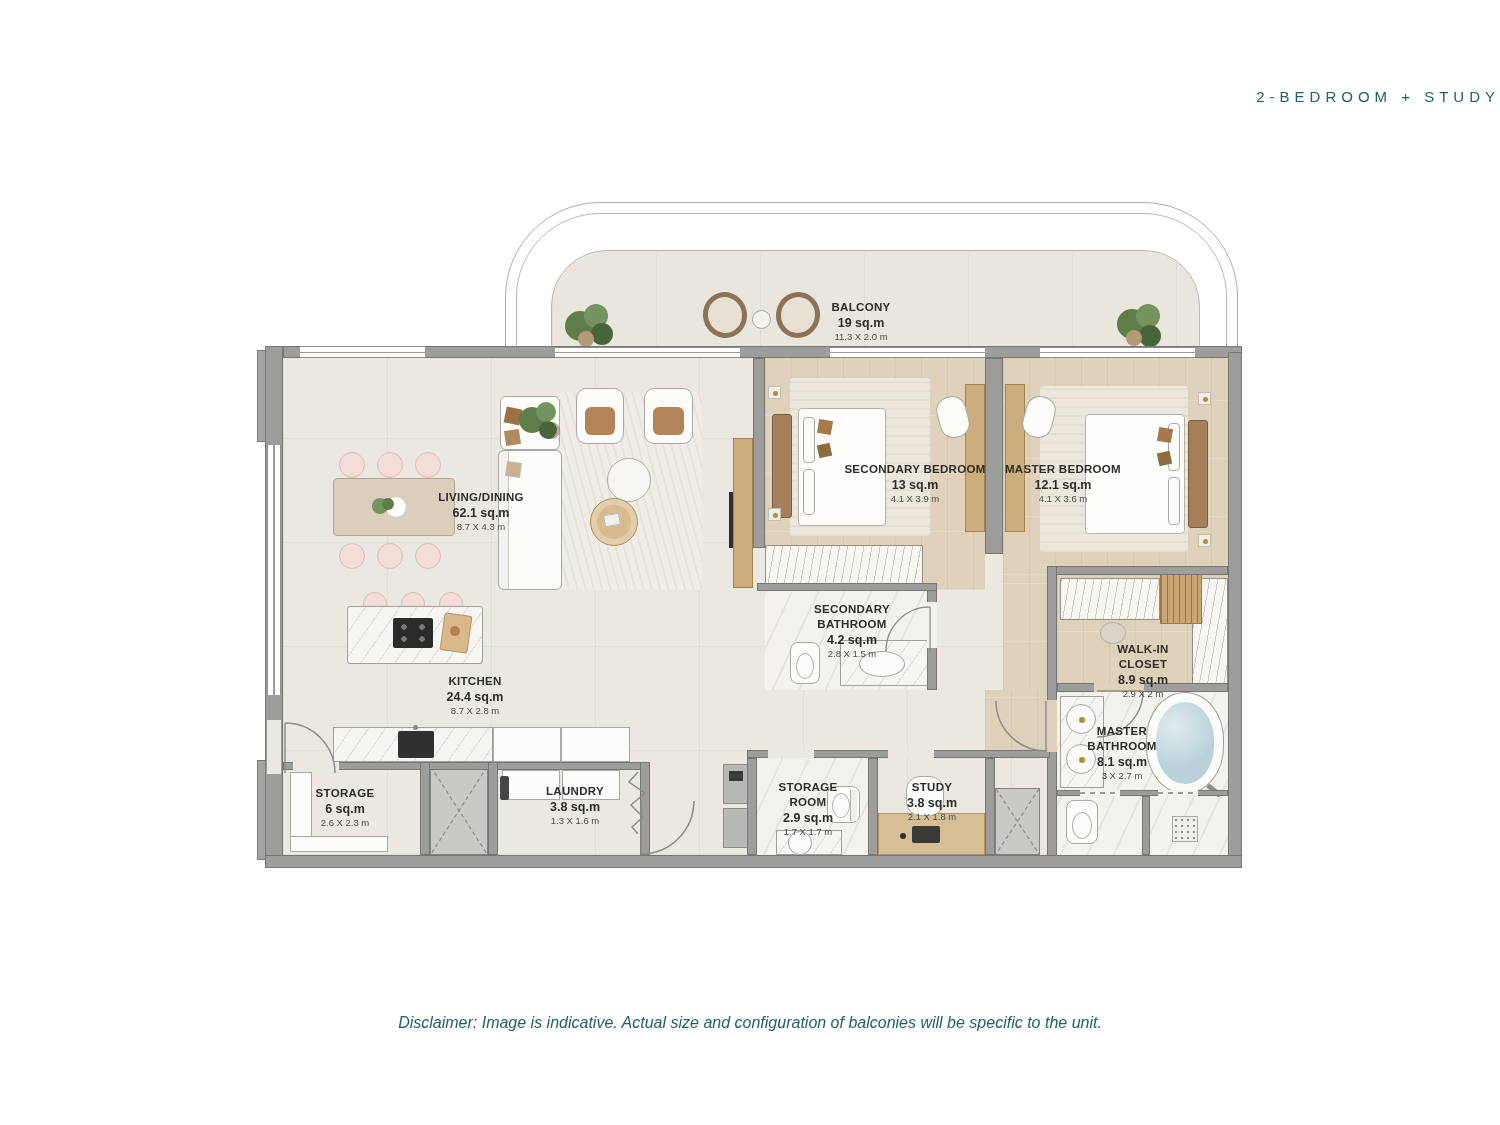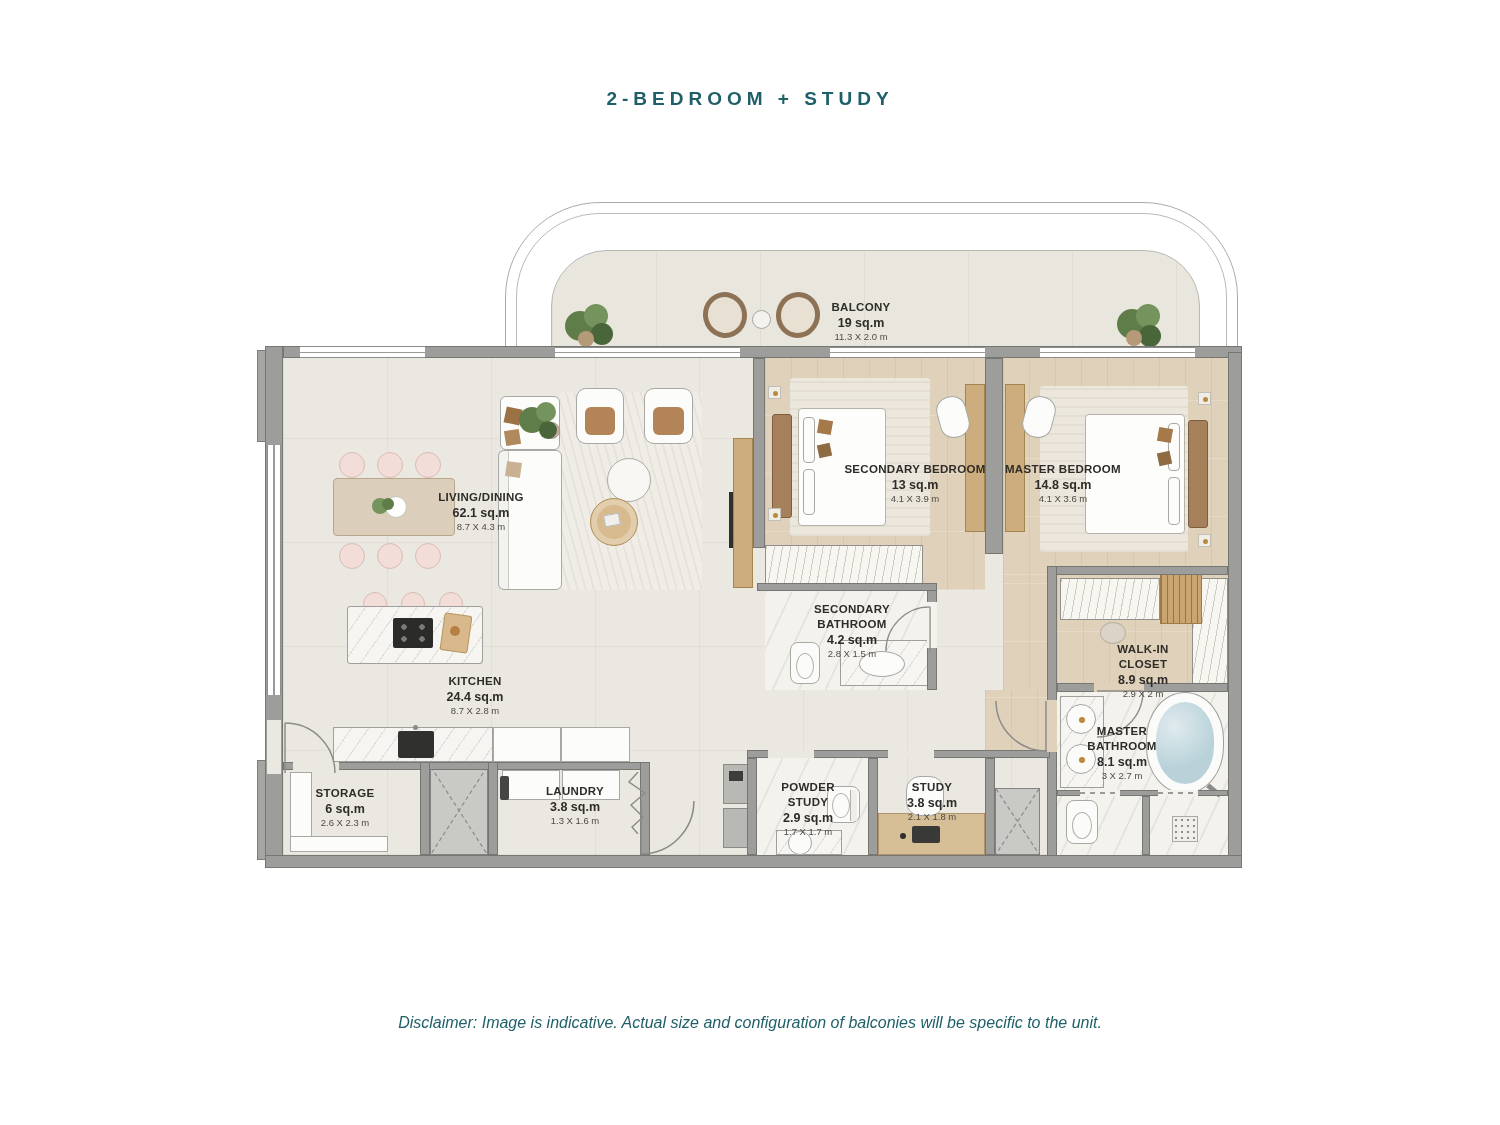--- a/index.html
+++ b/index.html
@@ -1,18 +1,18 @@
 <!DOCTYPE html>
 <html style="--accent: #1F5F68; --wall: #9D9D9B; --floor: #EAE8E0; --wood: #E0D2BA; --marble: #F4F2ED; --water: #B9D2DA;"><head>
 <meta charset="utf-8">
 <style>
 *{margin:0;padding:0;box-sizing:border-box}
 html,body{width:1500px;height:1125px;background:#fff;font-family:"Liberation Sans",sans-serif;position:relative;overflow:hidden}
 .abs{position:absolute}
-.title{top:88px;left:0;width:100%;text-align:center;font-size:19px;font-weight:bold;letter-spacing:5px;color:var(--accent,#1F5F68)}
+.title{top:88px;left:0;width:100%;text-align:right;font-size:15px;font-weight:normal;letter-spacing:5px;color:var(--accent,#1F5F68)}
 .disclaimer{top:1014px;left:0;width:100%;text-align:center;font-style:italic;font-size:16px;font-weight:500;color:var(--accent,#1F5F68)}
 .wall{background:var(--wall,#9d9d9b);box-shadow:inset 0 0 0 1px #767673;z-index:20}
 .pillar{background:#a5a5a2;box-shadow:inset 0 0 0 1px #7c7c79;z-index:19}
 .floor{background:var(--floor,#eae8e0);background-image:repeating-linear-gradient(0deg,rgba(130,125,110,.09) 0 1px,transparent 1px 104px),repeating-linear-gradient(90deg,rgba(130,125,110,.09) 0 1px,transparent 1px 104px);z-index:1}
 .wood{background:var(--wood,#e0d2ba);background-image:repeating-linear-gradient(90deg,rgba(150,115,70,.12) 0 1px,transparent 1px 26px),repeating-linear-gradient(0deg,rgba(255,255,255,.20) 0 1px,transparent 1px 58px);z-index:2}
 .marble{background:var(--marble,#f4f2ed);background-image:repeating-linear-gradient(115deg,rgba(150,150,145,.15) 0 2px,transparent 2px 24px);z-index:2}
 .ward{background:#f7f6f1;background-image:repeating-linear-gradient(100deg,rgba(110,105,95,.30) 0 1px,transparent 1px 8px);border:1px solid #8f8f8c;z-index:10}
 .win-h{background:#fff;border-top:1.5px solid #8c8c8a;border-bottom:1.5px solid #8c8c8a;background-image:linear-gradient(to bottom,transparent 45%,#9a9a98 45%,#9a9a98 55%,transparent 55%);z-index:22}
 .win-v{background:#fff;border-left:1.5px solid #8c8c8a;border-right:1.5px solid #8c8c8a;background-image:linear-gradient(to right,transparent 45%,#9a9a98 45%,#9a9a98 55%,transparent 55%);z-index:22}
 .gap{z-index:21}
@@ -301,21 +301,21 @@
     <div class="a">24.4 sq.m</div>
     <div class="d">8.7 X 2.8 m</div>
 </div>
 <div class="abs rl" style="left:830px;top:462px;width:170px">
   <div class="n">SECONDARY BEDROOM</div>
     <div class="a">13 sq.m</div>
     <div class="d">4.1 X 3.9 m</div>
 </div>
 <div class="abs rl" style="left:978px;top:462px;width:170px">
   <div class="n">MASTER BEDROOM</div>
-    <div class="a">14.8 sq.m</div>
+    <div class="a">12.1 sq.m</div>
     <div class="d">4.1 X 3.6 m</div>
 </div>
 <div class="abs rl" style="left:802px;top:602px;width:100px">
   <div class="n">SECONDARY BATHROOM</div>
     <div class="a">4.2 sq.m</div>
     <div class="d">2.8 X 1.5 m</div>
 </div>
 <div class="abs rl" style="left:1103px;top:642px;width:80px">
   <div class="n">WALK-IN CLOSET</div>
     <div class="a">8.9 sq.m</div>
@@ -330,21 +330,21 @@
   <div class="n">STORAGE</div>
     <div class="a">6 sq.m</div>
     <div class="d">2.6 X 2.3 m</div>
 </div>
 <div class="abs rl" style="left:515px;top:784px;width:120px">
   <div class="n">LAUNDRY</div>
     <div class="a">3.8 sq.m</div>
     <div class="d">1.3 X 1.6 m</div>
 </div>
 <div class="abs rl" style="left:773px;top:780px;width:70px">
-  <div class="n">POWDER STUDY</div>
+  <div class="n">STORAGE ROOM</div>
     <div class="a">2.9 sq.m</div>
     <div class="d">1.7 X 1.7 m</div>
 </div>
 <div class="abs rl" style="left:877px;top:780px;width:110px">
   <div class="n">STUDY</div>
     <div class="a">3.8 sq.m</div>
     <div class="d">2.1 X 1.8 m</div>
 </div>
 
 </body></html>

